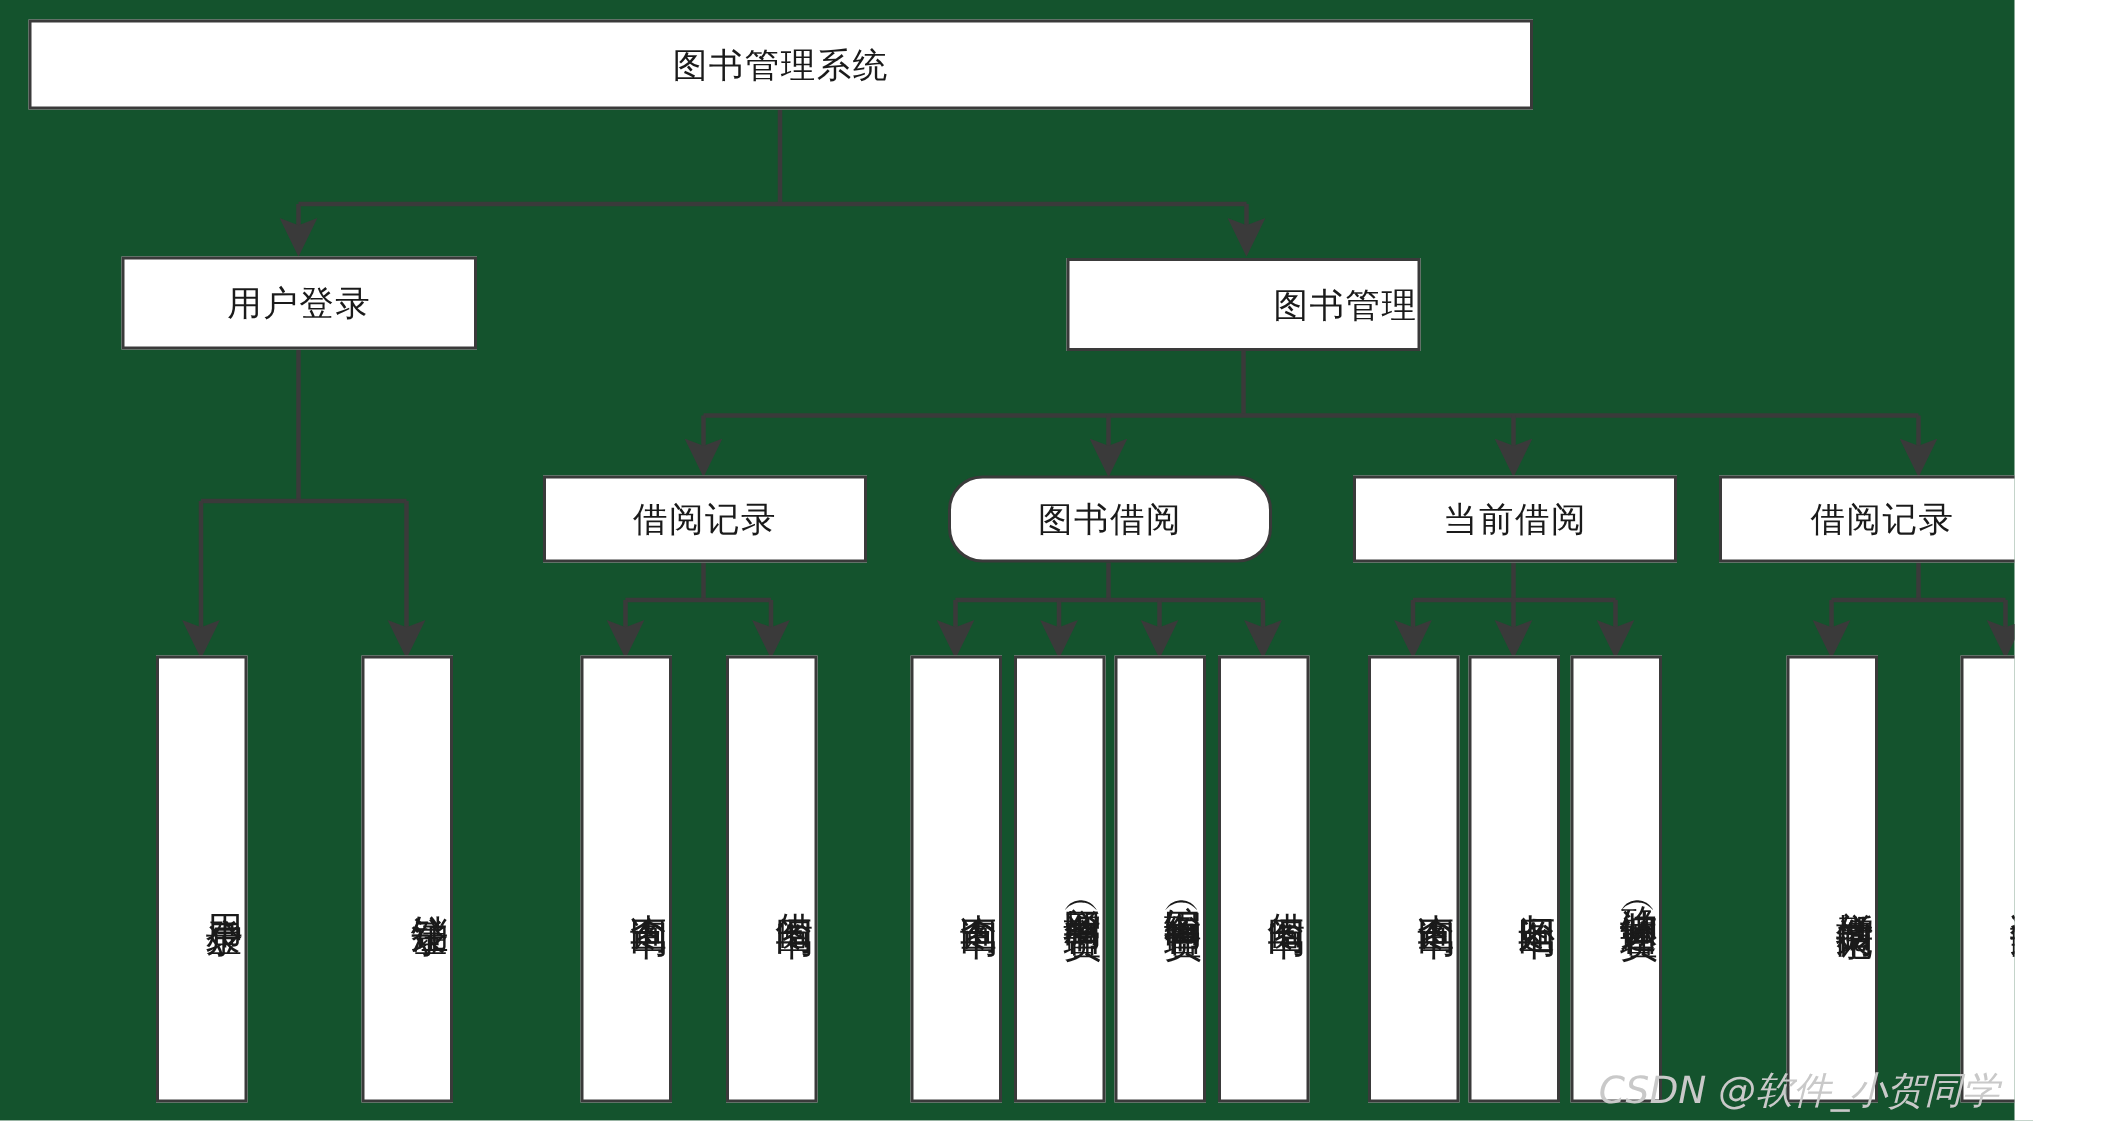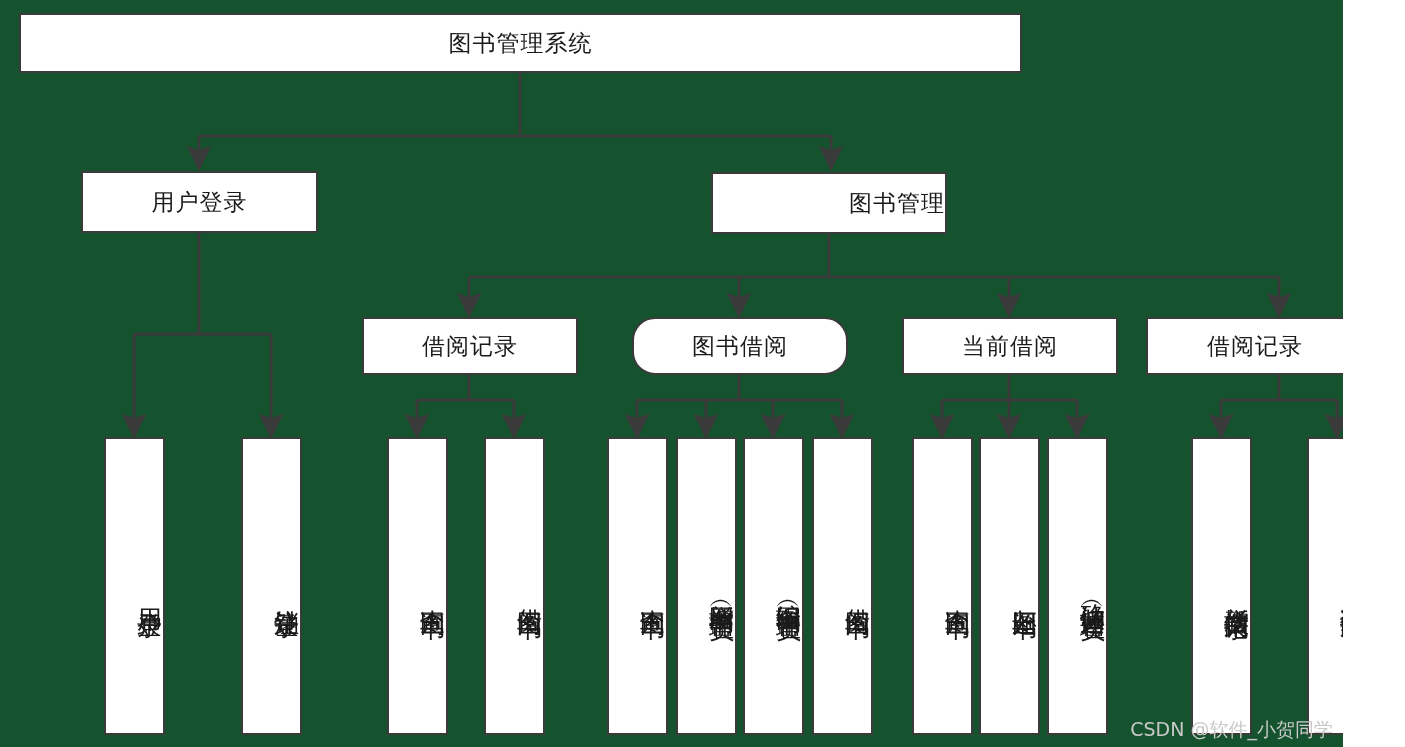--- a/index.html
+++ b/index.html
@@ -52,25 +52,26 @@
     justify-content: center;
   }
   .node-label {
     display: block;
     white-space: pre-line;
   }
   .watermark {
     position: absolute;
     right: 10px;
     bottom: 4px;
-    font-size: 19px;
+    font-size: 25px;
     color: #c9c9c9;
     z-index: 5;
     white-space: nowrap;
     font-family: "DejaVu Sans", "Liberation Sans", sans-serif;
+    font-style: italic;
   }
 </style>
 </head>
 <body>
 
 <div id="canvas">
 
   <svg id="edges" viewBox="0 0 1405 747" width="1405" height="747" xmlns="http://www.w3.org/2000/svg">
     <defs>
       <marker id="arw" markerWidth="10" markerHeight="10" refX="4.2" refY="5" orient="auto" markerUnits="strokeWidth">

